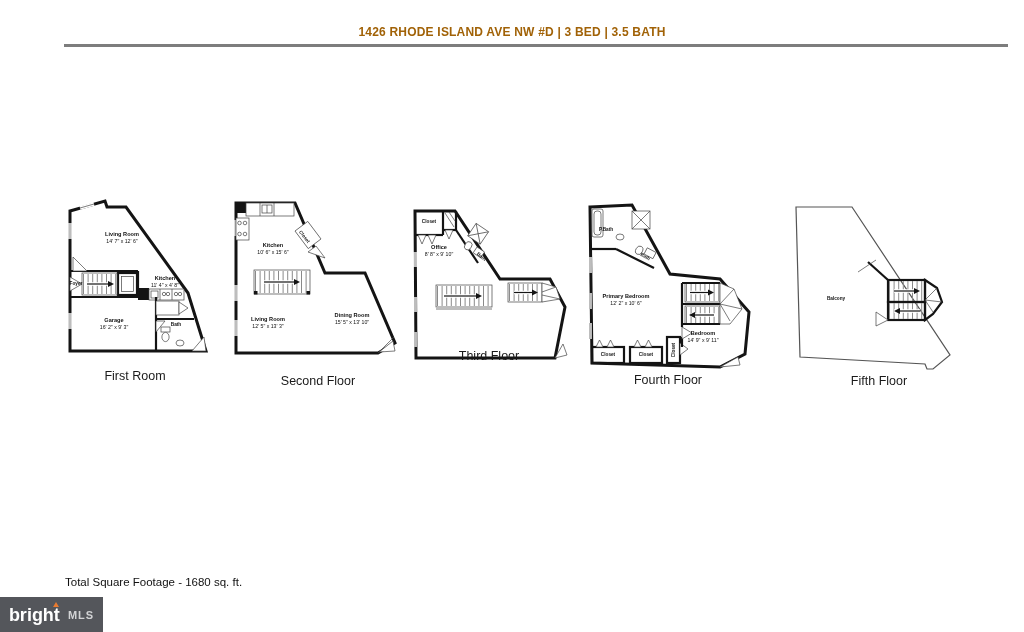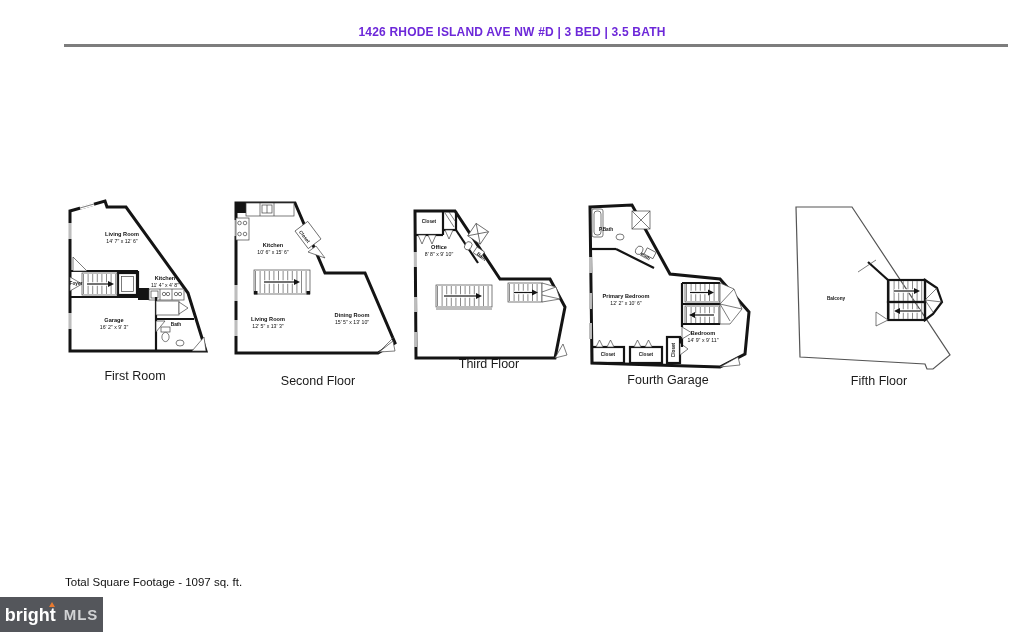--- a/index.html
+++ b/index.html
@@ -1,20 +1,20 @@
 <!DOCTYPE html>
 <html><head>
 <meta charset="utf-8">
 <style>
   html,body { margin:0; padding:0; background:#ffffff; }
   .page { position:relative; width:1024px; height:632px; background:#fff;
           font-family:"Liberation Sans", sans-serif; overflow:hidden; }
 
   .title { position:absolute; top:25px; left:0; width:100%; text-align:center;
-           font-size:12px; font-weight:bold; letter-spacing:.2px; color:#6d28d9; }
+           font-size:12px; font-weight:bold; letter-spacing:.2px; color:#a16207; }
   .rule  { position:absolute; top:44px; left:64px; width:944px; height:2.5px; background:#7d7d7d; }
 
   .plan { position:absolute; }
   .plan svg { position:absolute; left:0; top:0; }
 
   .floor-label { position:absolute; left:0; width:100%; text-align:center;
                  font-size:12.5px; color:#1a1a1a; }
 
   .rlabel { position:absolute; transform:translate(-50%,-50%); text-align:center;
             color:#111; white-space:nowrap; }
@@ -25,21 +25,21 @@
 
   .total { position:absolute; left:65px; top:576px; font-size:11.5px; color:#111; }
 
   .logo { position:absolute; left:0; top:597px; width:103px; height:35px; background:#54565b;
           display:flex; align-items:center; justify-content:center; gap:4px; }
   .logo .brand { color:#fff; font-family:Liberation Sans, sans-serif; font-weight:bold;
                  font-size:18px; line-height:1; position:relative; }
   .logo .caret { position:absolute; top:-4px; right:1px; width:0; height:0;
                  border-left:3.5px solid transparent; border-right:3.5px solid transparent;
                  border-bottom:5px solid #e87a30; }
-  .logo .mls { color:#d2d3d5; font-size:15px; letter-spacing:1px; font-weight:bold; margin-left:4px; }
+  .logo .mls { color:#d2d3d5; font-size:11px; letter-spacing:1px; font-weight:bold; margin-left:4px; }
 
   
   .wall  { fill:none; stroke:#141414; stroke-width:3;   stroke-linejoin:miter; }
   .iwall { fill:none; stroke:#141414; stroke-width:2.2; }
   .thin  { fill:#ffffff; stroke:#444; stroke-width:0.7; }
   .tread { stroke:#8a8a8a; stroke-dasharray:1 3.6; fill:none; }
   .acase { stroke:#ffffff; stroke-width:3.5; }
   .aline { stroke:#141414; stroke-width:1.2; }
   .arrow { fill:#141414; stroke:none; }
   .blk   { fill:#141414; stroke:none; }
@@ -217,21 +217,21 @@
 
     </div>
     <div class="rlabel" style="left:31px; top:54px">
       <span class="rname">Office</span>
       <span class="rdims">8' 8" x 9' 10"</span>
     </div>
     <div class="rlabel sm" style="left:73px; top:60px; transform:translate(-50%,-50%) rotate(40deg)">
       <span class="rname">Bath</span>
 
     </div>
-    <div class="floor-label" style="top:160px">Third Floor</div>
+    <div class="floor-label" style="top:152px">Third Floor</div>
   </div>
 
   <div class="plan" style="left:582px; top:197px; width:172px; height:200px">
     <svg width="172" height="178" viewBox="0 0 172 178">
       <polygon class="wall" points="8,10 50,8 88,77 138,82 167,115 163,157 138,170 10,166"></polygon>
       <line class="wgap" x1="8" y1="60" x2="8" y2="76"></line>
         <line class="thin" x1="8" y1="60" x2="8" y2="76"></line>
       <line class="wgap" x1="8" y1="96" x2="8" y2="112"></line>
         <line class="thin" x1="8" y1="96" x2="8" y2="112"></line>
       <line class="wgap" x1="8" y1="126" x2="8" y2="142"></line>
@@ -299,21 +299,21 @@
 
     </div>
     <div class="rlabel sm" style="left:64px; top:158px">
       <span class="rname">Closet</span>
 
     </div>
     <div class="rlabel sm" style="left:91.5px; top:153px; transform:translate(-50%,-50%) rotate(-90deg)">
       <span class="rname">Closet</span>
 
     </div>
-    <div class="floor-label" style="top:176px">Fourth Garage</div>
+    <div class="floor-label" style="top:176px">Fourth Floor</div>
   </div>
 
   <div class="plan" style="left:790px; top:192px; width:178px; height:205px">
     <svg width="178" height="190" viewBox="0 0 178 190">
       <polygon class="owall5" points="6,15 62,15 160,163 143,177 137,177 135,172 10,165"></polygon>
       <rect class="iwall" x="98" y="88" width="37" height="22"></rect>
       <line class="tread" x1="99" y1="99" x2="134" y2="99" stroke-width="20"></line>
       <line class="acase" x1="104" y1="99" x2="126" y2="99"></line>
       <line class="aline" x1="104" y1="99" x2="124" y2="99"></line>
       <polygon class="arrow" points="124,96 130,99 124,102"></polygon>
@@ -330,20 +330,20 @@
       <line class="thin" x1="68" y1="80" x2="86" y2="68"></line>
       <polygon class="thin" points="86,120 98,128 86,134"></polygon>
     </svg>
     <div class="rlabel sm" style="left:46px; top:107px">
       <span class="rname">Balcony</span>
 
     </div>
     <div class="floor-label" style="top:182px">Fifth Floor</div>
   </div>
 
-  <div class="total">Total Square Footage - 1097 sq. ft.</div>
+  <div class="total">Total Square Footage - 1680 sq. ft.</div>
 
   <div class="logo">
     <span class="brand"><span>bright</span><span class="caret"></span></span>
     <span class="mls">MLS</span>
   </div>
 
 </div>
 
 </body></html>

